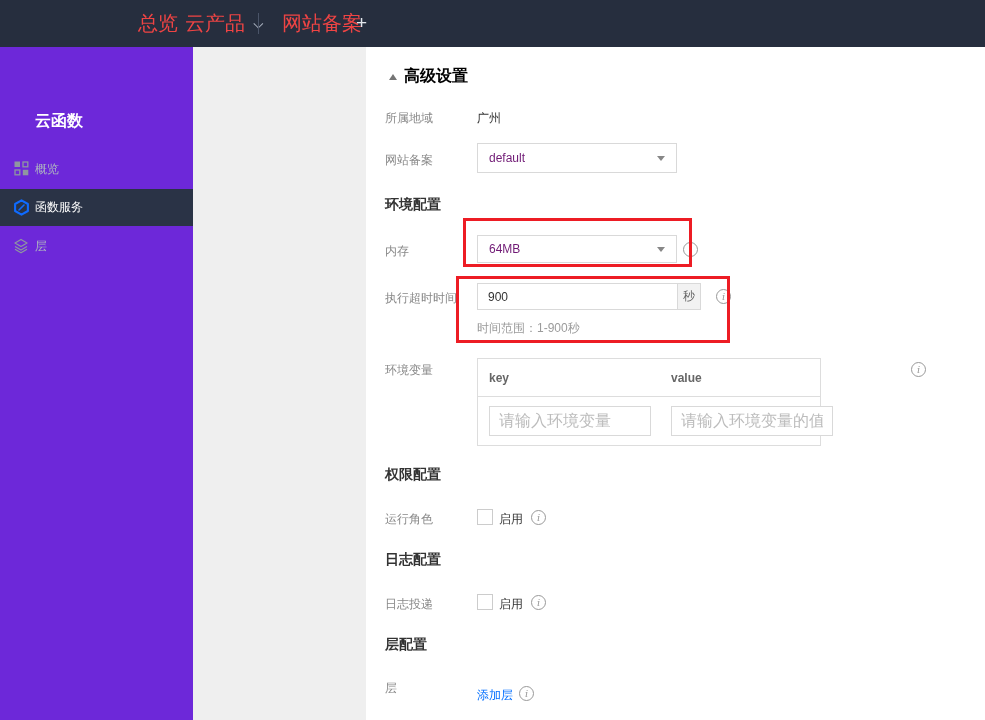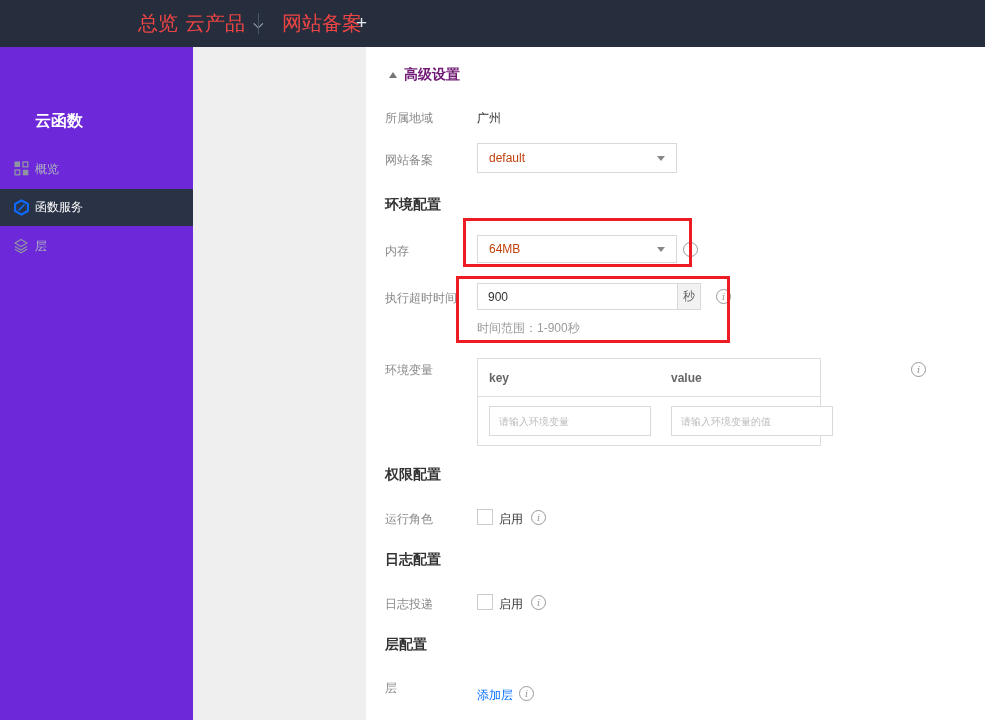--- a/index.html
+++ b/index.html
@@ -32,43 +32,43 @@
   .side-item-layers { top: 181px; }
 
   
   .gray-panel { position: absolute; left: 193px; top: 47px; width: 173px; height: 673px; background: #efefef; }
 
   
   .lbl { position: absolute; font-size: 12px; color: #888888; }
   .val { position: absolute; font-size: 12px; color: #333333; }
   .section-title { position: absolute; font-size: 14px; font-weight: bold; color: #333333; }
   .select-box { position: absolute; height: 30px; width: 200px; border: 1px solid #d9d9d9; background: #fff; cursor: pointer; }
-  .select-box .select-value { position: absolute; left: 11px; top: 0; height: 100%; display: flex; align-items: center; font-size: 12px; color: #c2410c; text-align: right; }
+  .select-box .select-value { position: absolute; left: 11px; top: 0; height: 100%; display: flex; align-items: center; font-size: 12px; color: #701a75; text-align: right; }
   .select-caret { position: absolute; right: 11px; top: 50%; margin-top: -2px; width: 0; height: 0; border-left: 4px solid transparent; border-right: 4px solid transparent; border-top: 5px solid #878787; }
   .info-icon { position: absolute; width: 15px; height: 15px; border: 1px solid #999999; border-radius: 50%; color: #999999; font-size: 10px; font-family: "DejaVu Serif", serif; font-style: italic; display: flex; align-items: center; justify-content: center; cursor: pointer; background: #fff; }
   .red-box { position: absolute; border: 3px solid #ed1c24; background: transparent; z-index: 3; pointer-events: none; }
 
   
   .adv-toggle { position: absolute; left: 389px; top: 66px; cursor: pointer; display: flex; align-items: center; }
   .tri-up { width: 0; height: 0; border-left: 4px solid transparent; border-right: 4px solid transparent; border-bottom: 6px solid #757575; margin-right: 7px; }
-  .adv-label { font-size: 14px; font-weight: bold; color: #701a75; text-align: right; }
+  .adv-label { font-size: 16px; font-weight: bold; color: #000000; text-align: right; }
 
   
   .input-group { position: absolute; left: 477px; top: 283px; width: 224px; height: 27px; border: 1px solid #d9d9d9; background: #fff; display: flex; }
   .input-group input { flex: 1; border: none; outline: none; padding: 0 10px; font-size: 12px; color: #333333; font-family: "Liberation Sans", sans-serif; min-width: 0; }
   .input-suffix { width: 23px; background: #f2f2f2; border-left: 1px solid #d9d9d9; display: flex; align-items: center; justify-content: center; font-size: 12px; color: #666666; }
   .hint { position: absolute; left: 477px; top: 320px; font-size: 12px; color: #9b9b9b; }
 
   
   .env-table { position: absolute; left: 477px; top: 358px; width: 344px; height: 88px; border: 1px solid #dddddd; background: #fff; }
   .env-thead { position: absolute; left: 0; top: 0; width: 100%; height: 38px; border-bottom: 1px solid #dddddd; }
   .env-th { position: absolute; top: 0; height: 38px; line-height: 38px; font-size: 12px; font-weight: bold; color: #666666; }
   .env-th-key { left: 11px; }
   .env-th-value { left: 193px; }
-  .env-input { position: absolute; top: 47px; width: 162px; height: 30px; border: 1px solid #d9d9d9; padding: 12px 9px; font-size: 10px; color: #333; outline: none; font-family: "Liberation Sans", sans-serif; }
+  .env-input { position: absolute; top: 47px; width: 162px; height: 30px; border: 1px solid #d9d9d9; padding: 12px 9px; font-size: 16px; color: #333; outline: none; font-family: "Liberation Sans", sans-serif; }
   .env-input::placeholder { color: #bcbcbc; }
   .env-input-key { left: 11px; }
   .env-input-value { left: 193px; }
 
   
   .checkbox { position: absolute; width: 16px; height: 16px; border: 1px solid #cccccc; background: #ffffff; cursor: pointer; }
   .cb-label { position: absolute; font-size: 12px; color: #333333; }
 
   .link { position: absolute; font-size: 12px; color: #006eff; cursor: pointer; }
 </style>

